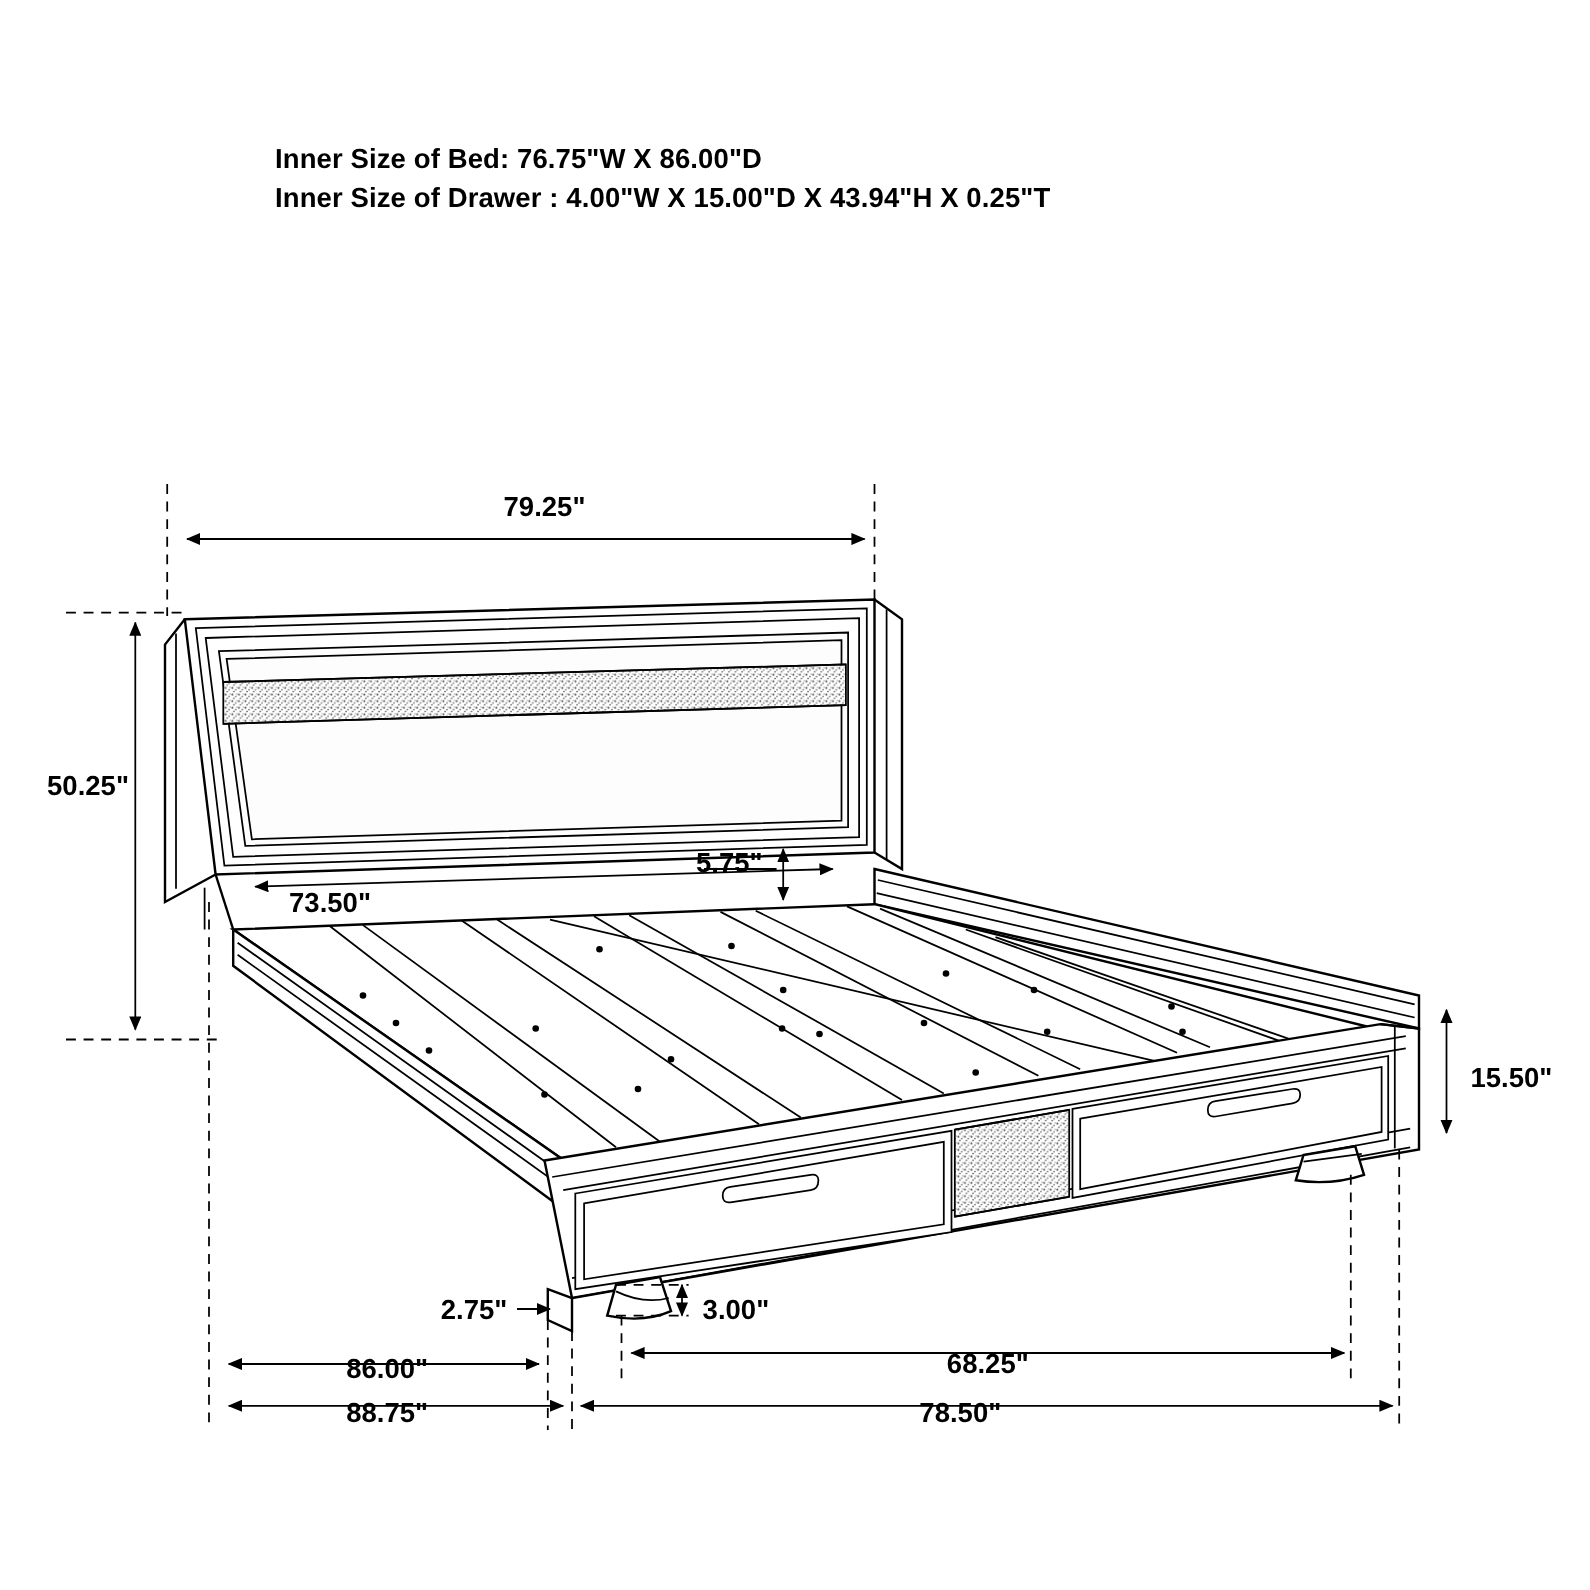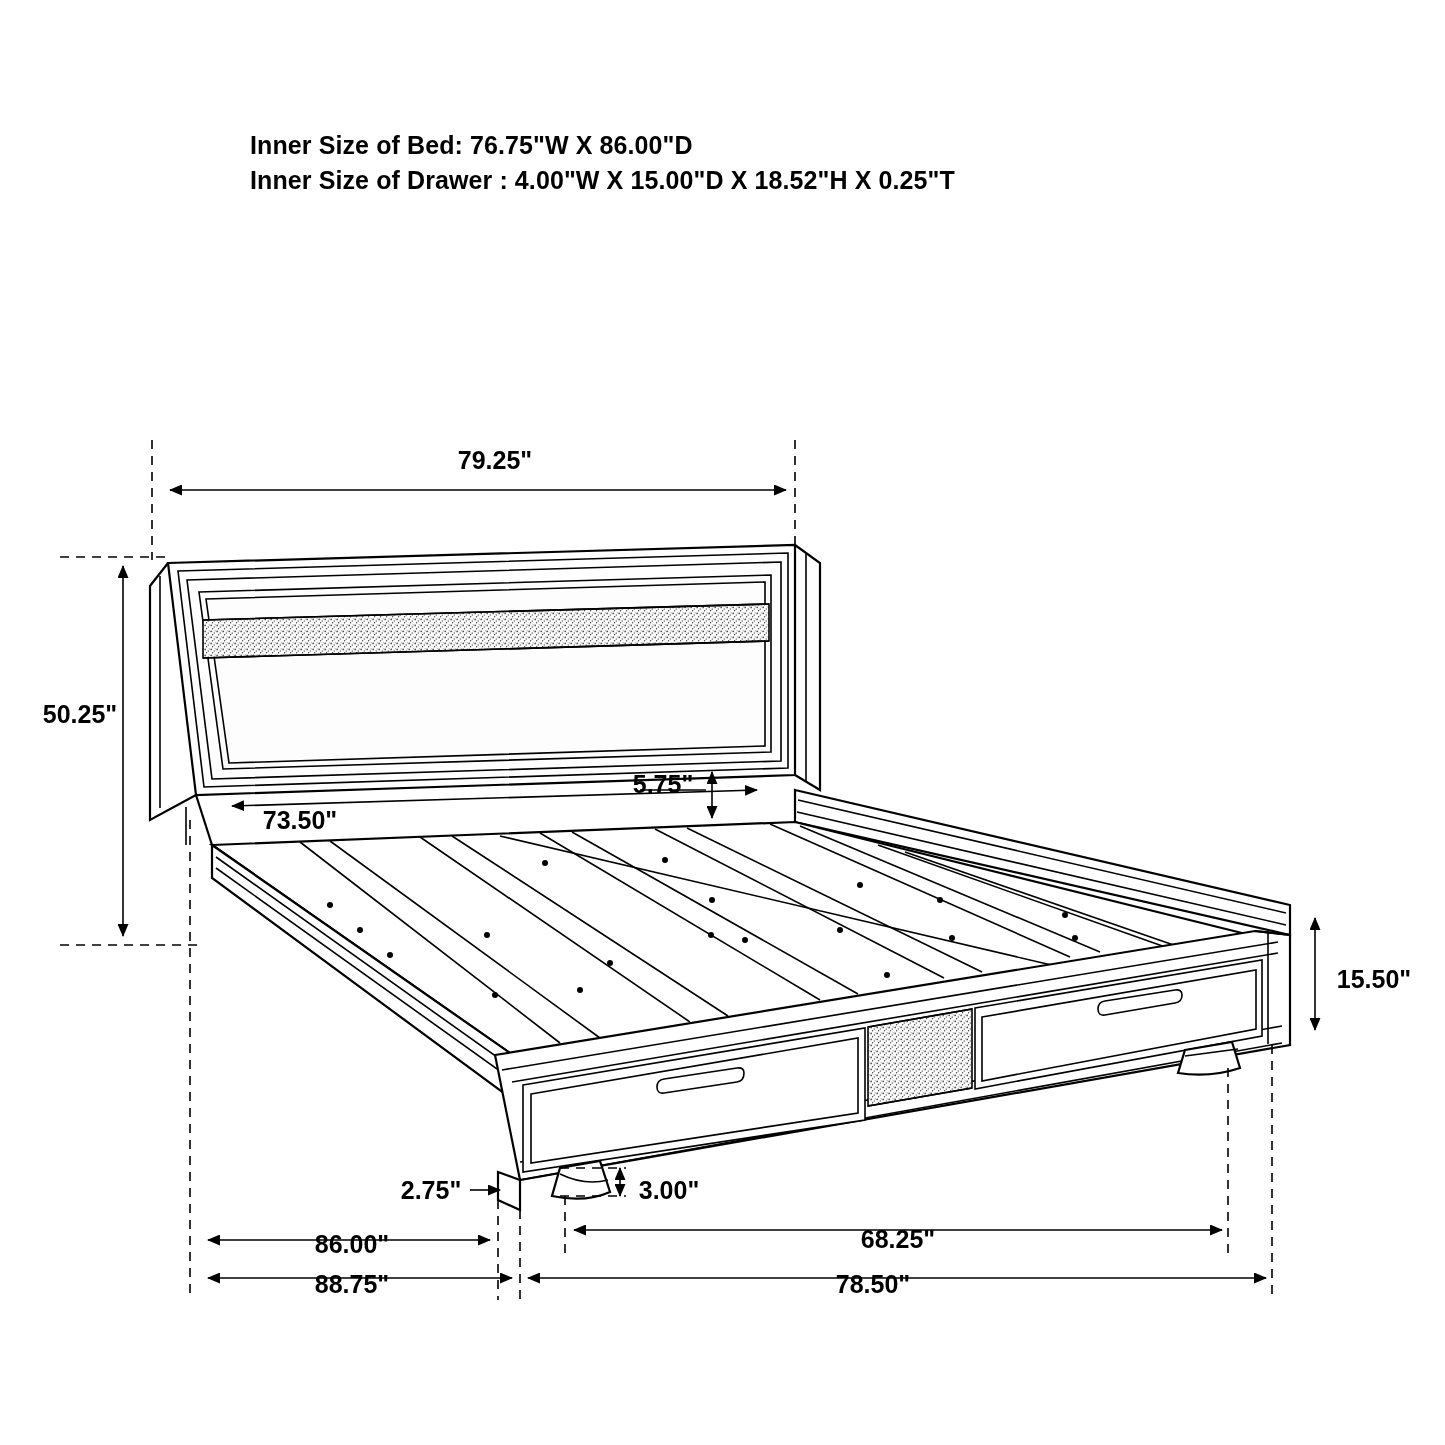--- a/index.html
+++ b/index.html
@@ -48,21 +48,21 @@
   .fillglit { fill: url(#glitter); }
   .fillpanel { fill: #fdfdfd; }
 </style>
 </head>
 <body>
 
 <div id="diagram-root">
 
   <div class="spec-block">
     <span class="spec-line">Inner Size of Bed: 76.75"W X 86.00"D</span>
-    <span class="spec-line">Inner Size of Drawer : 4.00"W X 15.00"D X 18.52"H X 0.25"T</span>
+    <span class="spec-line">Inner Size of Drawer : 4.00"W X 15.00"D X 43.94"H X 0.25"T</span>
   </div>
 
   <svg width="1445" height="1445" viewBox="0 0 1445 1445">
     <defs>
       <pattern id="glitter" width="6" height="6" patternUnits="userSpaceOnUse">
         <rect width="6" height="6" fill="#ffffff"></rect>
         <circle cx="1.2" cy="1.4" r="0.9" fill="#555"></circle>
         <circle cx="4.3" cy="3.1" r="0.8" fill="#777"></circle>
         <circle cx="2.6" cy="4.8" r="0.7" fill="#444"></circle>
         <circle cx="5.2" cy="0.8" r="0.6" fill="#888"></circle>

